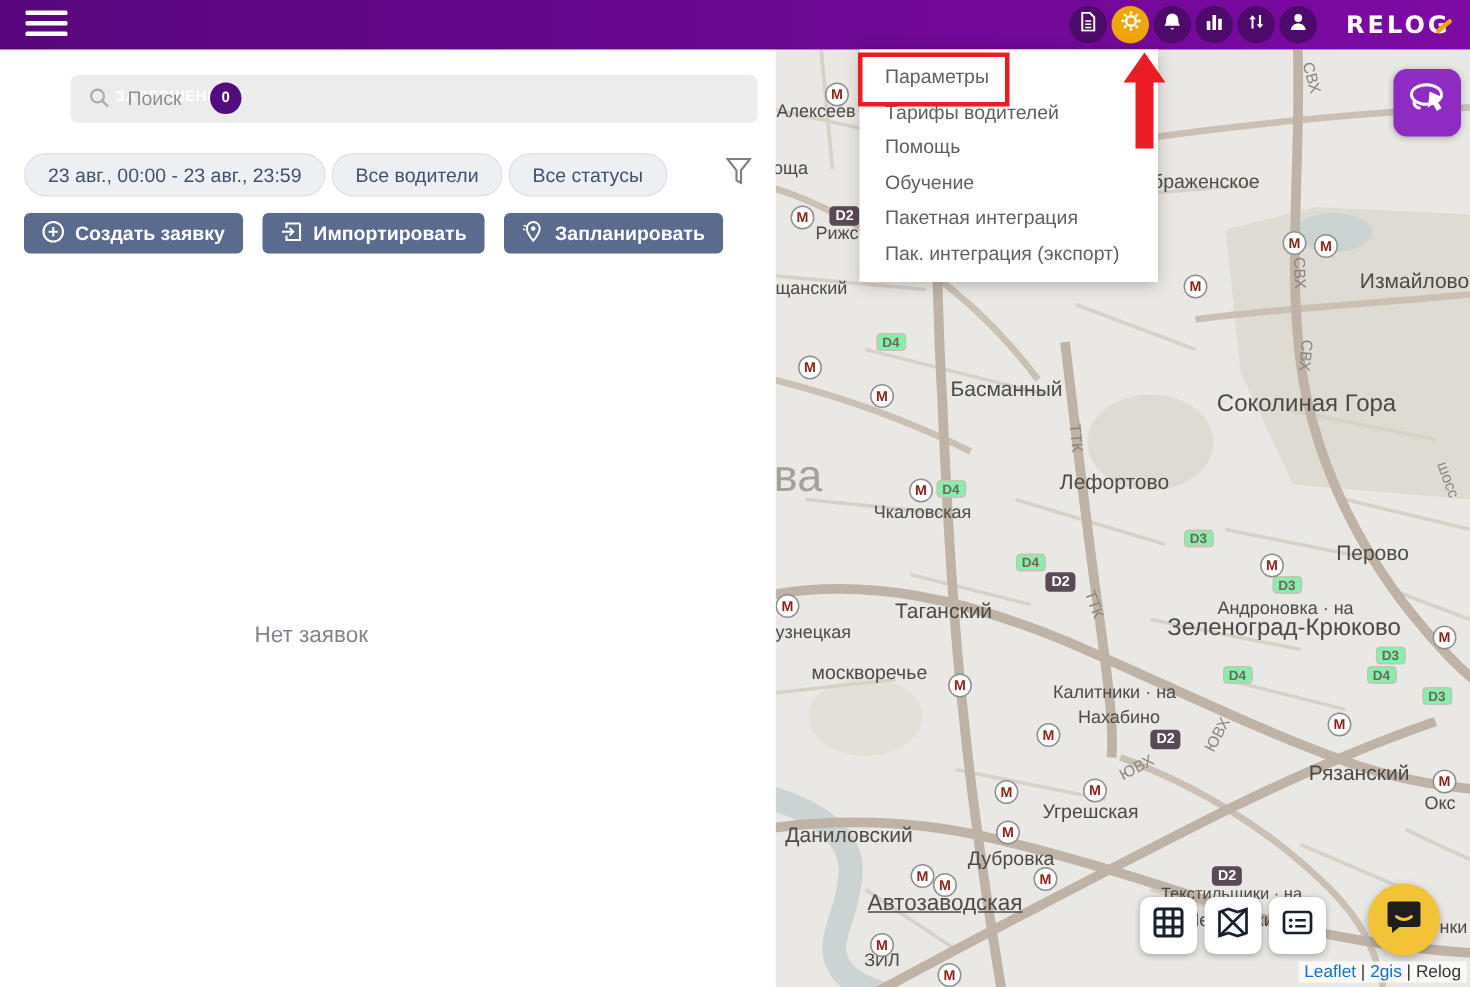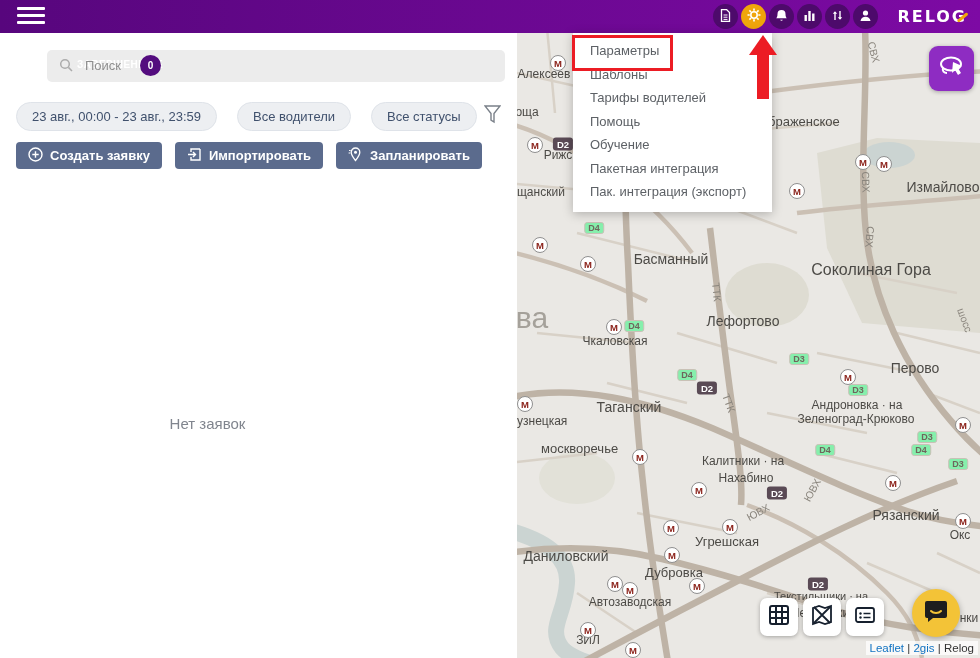--- a/index.html
+++ b/index.html
@@ -25,21 +25,21 @@
   .left-panel { position:absolute; left:0; top:33px; width:517px; height:625px; background:#fff; z-index:5; }
   .searchbar { position:absolute; left:47px; top:17px; width:458px; height:32px; background:#ececec;
                border-radius:5px; }
   .search-mag { position:absolute; left:12px; top:8px; opacity:.55; }
   .search-ghost { position:absolute; left:30px; top:9px; color:#fff; font-size:10px; font-weight:bold;
                   text-transform:uppercase; letter-spacing:.4px; z-index:1; white-space:nowrap; }
   .search-ph { position:absolute; left:38px; top:8px; color:#8e8e8e; font-size:13px; z-index:2; }
   .search-badge { position:absolute; left:93px; top:5px; width:21px; height:21px; border-radius:50%;
                   background:#530c7e; color:#fff; font-size:10px; font-weight:bold; z-index:3;
                   display:flex; align-items:center; justify-content:center; }
-  .filters { position:absolute; left:16px; top:69px; display:flex; gap:20px; }
+  .filters { position:absolute; left:16px; top:69px; display:flex; gap:4px; }
   .chip { height:29px; padding:0 15px; background:#edeff2; border:1px solid #dfe3e9; border-radius:15px;
           color:#40516d; font-size:13px; display:flex; align-items:center; cursor:pointer; white-space:nowrap; }
   .funnel { position:absolute; left:484px; top:72px; cursor:pointer; }
   .actions { position:absolute; left:16px; top:109px; display:flex; gap:13px; }
   .abtn { height:27px; padding:0 12px; background:#5b6b8d; border:none; border-radius:4px; color:#fff;
           font-size:13px; font-weight:bold; font-family:inherit; display:flex; align-items:center; gap:7px;
           cursor:pointer; white-space:nowrap; }
   .empty { position:absolute; left:0; top:382px; width:415px; text-align:center; color:#80858e; font-size:15px; }
 
   
@@ -285,30 +285,30 @@
       <div class="map-label la" style="left: 0px; top: 159px; font-size: 12px;">щанский</div>
       <div class="map-label la" style="left: 251px; top: 88px; font-size: 13px;">браженское</div>
       <div class="map-label" style="left: 426px; top: 154px; font-size: 14px;">Измайлово</div>
       <div class="map-label" style="left: 354px; top: 237px; font-size: 16px;">Соколиная Гора</div>
       <div class="map-label" style="left: 154px; top: 226px; font-size: 14px;">Басманный</div>
       <div class="map-label" style="left: 226px; top: 288px; font-size: 14px;">Лефортово</div>
       <div class="map-label" style="left: 398px; top: 335px; font-size: 14px;">Перово</div>
       <div class="map-label" style="left: 98px; top: 308px; font-size: 12px;">Чкаловская</div>
       <div class="map-label" style="left: 112px; top: 374px; font-size: 14px;">Таганский</div>
       <div class="map-label" style="left: 340px; top: 372px; font-size: 12px;">Андроновка · на</div>
-      <div class="map-label" style="left: 339px; top: 386px; font-size: 12px;">Зеленоград-Крюково</div>
+      <div class="map-label" style="left: 339px; top: 386px; font-size: 16px;">Зеленоград-Крюково</div>
       <div class="map-label la" style="left: 0px; top: 388px; font-size: 12px;">узнецкая</div>
       <div class="map-label la" style="left: 0px; top: 415px; font-size: 13px; padding-left: 24px;">москворечье</div>
       <div class="map-label" style="left: 226px; top: 428px; font-size: 12px;">Калитники · на</div>
       <div class="map-label" style="left: 229px; top: 445px; font-size: 12px;">Нахабино</div>
       <div class="map-label" style="left: 389px; top: 482px; font-size: 14px;">Рязанский</div>
       <div class="map-label" style="left: 210px; top: 508px; font-size: 13px;">Угрешская</div>
       <div class="map-label" style="left: 49px; top: 523px; font-size: 14px;">Даниловский</div>
       <div class="map-label" style="left: 157px; top: 539px; font-size: 13px;">Дубровка</div>
-      <div class="map-label" style="left: 113px; top: 569px; font-size: 12px;">Автозаводская</div>
+      <div class="map-label" style="left: 113px; top: 569px; font-size: 15px; text-decoration: underline;">Автозаводская</div>
       <div class="map-label" style="left: 71px; top: 607px; font-size: 12px;">ЗИЛ</div>
       <div class="map-label" style="left: 304px; top: 563px; font-size: 11px;">Текстильщики · на</div>
       <div class="map-label" style="left: 303px; top: 580px; font-size: 12px;">Печатники</div>
       <div class="map-label" style="left: 443px; top: 502px; font-size: 12px; text-align: center;">Окс</div>
       <div class="map-label" style="left: 452px; top: 585px; font-size: 12px;">нки</div>
       <div class="map-label" style="left: 15px; top: 285px; font-size: 30px; color: rgb(165, 161, 154);">ва</div>
       <div class="road-label" style="left: 357px; top: 19px; transform: translate(-50%, -50%) rotate(75deg);">СВХ</div>
       <div class="road-label" style="left: 349px; top: 149px; transform: translate(-50%, -50%) rotate(88deg);">СВХ</div>
       <div class="road-label" style="left: 353px; top: 204px; transform: translate(-50%, -50%) rotate(95deg);">СВХ</div>
       <div class="road-label" style="left: 295px; top: 457px; transform: translate(-50%, -50%) rotate(-62deg);">ЮВХ</div>
@@ -400,21 +400,20 @@
     </span>
   </div>
 
   <div class="attrib">
     <a>Leaflet</a><span> | </span><a>2gis</a><span> | </span><span>Relog</span>
   </div>
 </div>
 
 <ul class="dropdown">
   <li>Параметры</li>
-  <li>Шаблоны</li>
   <li>Тарифы водителей</li>
   <li>Помощь</li>
   <li>Обучение</li>
   <li>Пакетная интеграция</li>
   <li>Пак. интеграция (экспорт)</li>
 </ul>
 
 <div class="annot-box"></div>
 <div class="annot-head"></div>
 <div class="annot-shaft"></div>

